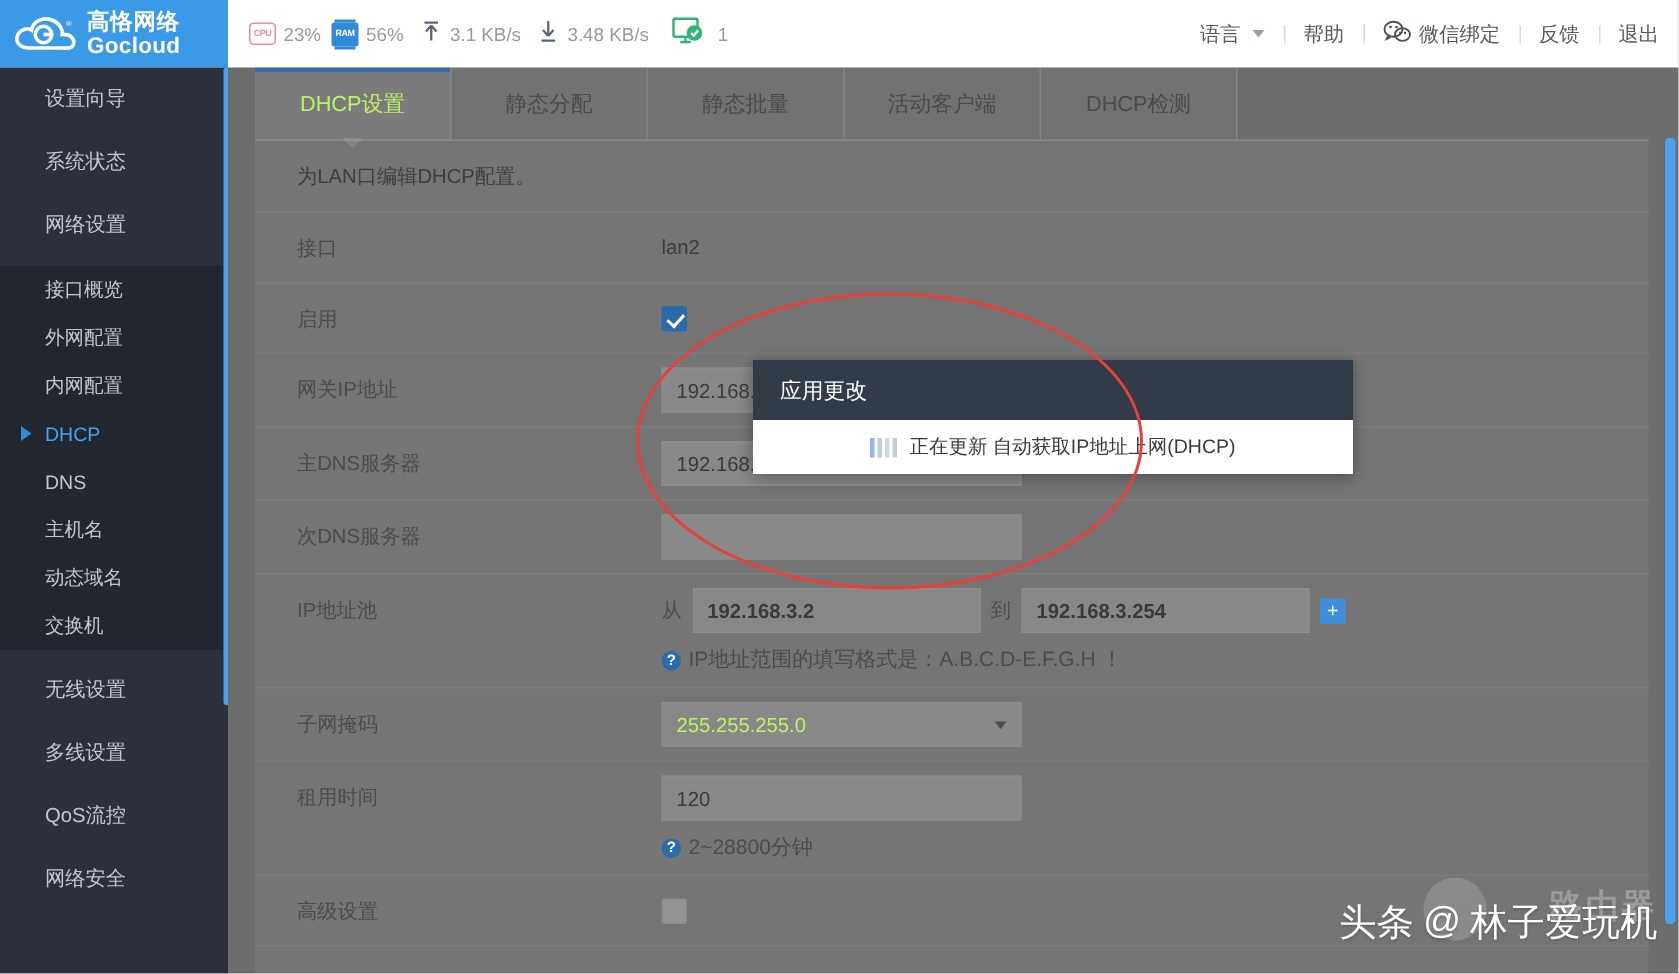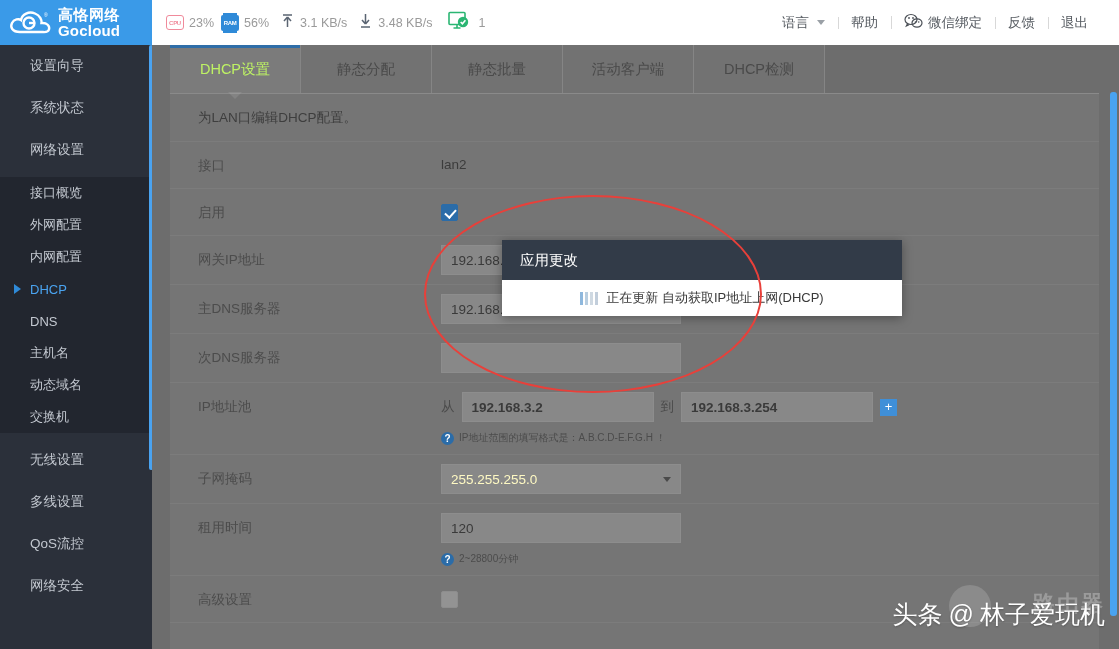--- a/index.html
+++ b/index.html
@@ -42,21 +42,21 @@
   }
   .icon-ram:before, .icon-ram:after {
     content: ""; position: absolute; left: 2px; right: 2px; height: 2px;
     background: #2f8ad8;
   }
   .icon-ram:before { top: -2px; } .icon-ram:after { bottom: -2px; }
   .dev-count { font-size: 12.5px; color: #9a9a9a; margin-left: 4px; }
 
   .header-right {
     margin-left: auto; display: flex; align-items: center;
-    padding-right: 18px; gap: 0px;
+    gap: 0px;
   }
   .hr-item {
     font-size: 13.5px; color: #555a60; padding: 0 13px;
     display: flex; align-items: center; gap: 5px; cursor: pointer;
     position: relative; white-space: nowrap;
   }
   .hr-item + .hr-item:before {
     content: ""; position: absolute; left: 0; top: 3px; bottom: 3px;
     width: 1px; background: #d8d8d8;
   }
@@ -151,41 +151,41 @@
   .chk.off { background: rgba(255,255,255,0.22); border: 1px solid #8d8d8d; }
 
   .inp {
     height: 30px; background: rgba(255,255,255,0.14); border: 1px solid #8d8d8d;
     font-size: 13.5px; color: #3a3a3a; padding: 0 9px;
     display: flex; align-items: center; width: 240px;
   }
   .inp.w240 { width: 240px; }
   .sel {
     height: 30px; width: 240px; background: rgba(255,255,255,0.14);
-    border: 1px solid #8d8d8d; font-size: 13.5px; color: #fef9c3;
+    border: 1px solid #8d8d8d; font-size: 13.5px; color: #bef264;
     padding: 0 9px; display: flex; align-items: center; justify-content: space-between;
   }
   .sel-caret {
     width: 0; height: 0; border-left: 4px solid transparent;
     border-right: 4px solid transparent; border-top: 5px solid #4a4a4a;
   }
   .poolrow { display: flex; align-items: center; gap: 7px; }
   .pool-lbl { font-size: 13.5px; color: #4c4c4c; }
   .inp.pool { width: 192px; font-weight: bold; }
   .plus-btn {
     width: 17px; height: 17px; background: #3f8fd8; color: #ffffff;
     font-size: 13px; line-height: 15px; text-align: center; cursor: pointer;
   }
   .hint { display: flex; align-items: center; gap: 5px; margin-top: 9px; }
   .hint-ico {
     width: 13px; height: 13px; border-radius: 50%; background: #2b6ca8;
     color: #ffffff; font-size: 10px; line-height: 13px; text-align: center;
     font-weight: bold; flex: 0 0 13px;
   }
-  .hint-txt { font-size: 10px; color: #4c4c4c; }
+  .hint-txt { font-size: 14px; color: #4c4c4c; }
 
   
   .modal {
     position: absolute; left: 502px; top: 240px; width: 400px;
     box-shadow: 0 2px 10px rgba(0,0,0,0.35); z-index: 30;
   }
   .modal-head {
     height: 40px; background: #323b48; color: #ffffff; font-size: 14.5px;
     display: flex; align-items: center; padding-left: 18px;
   }

